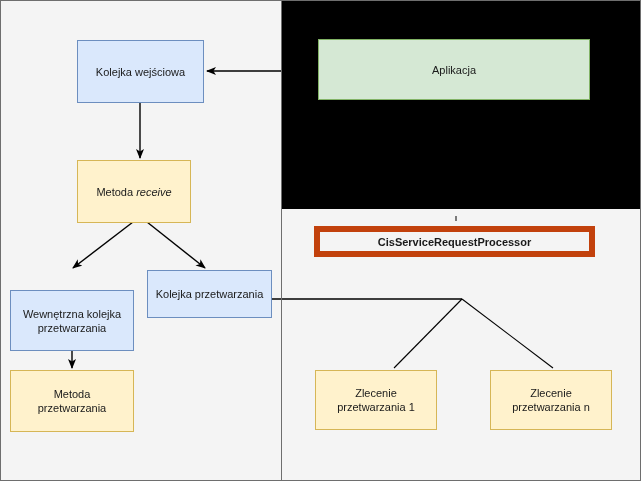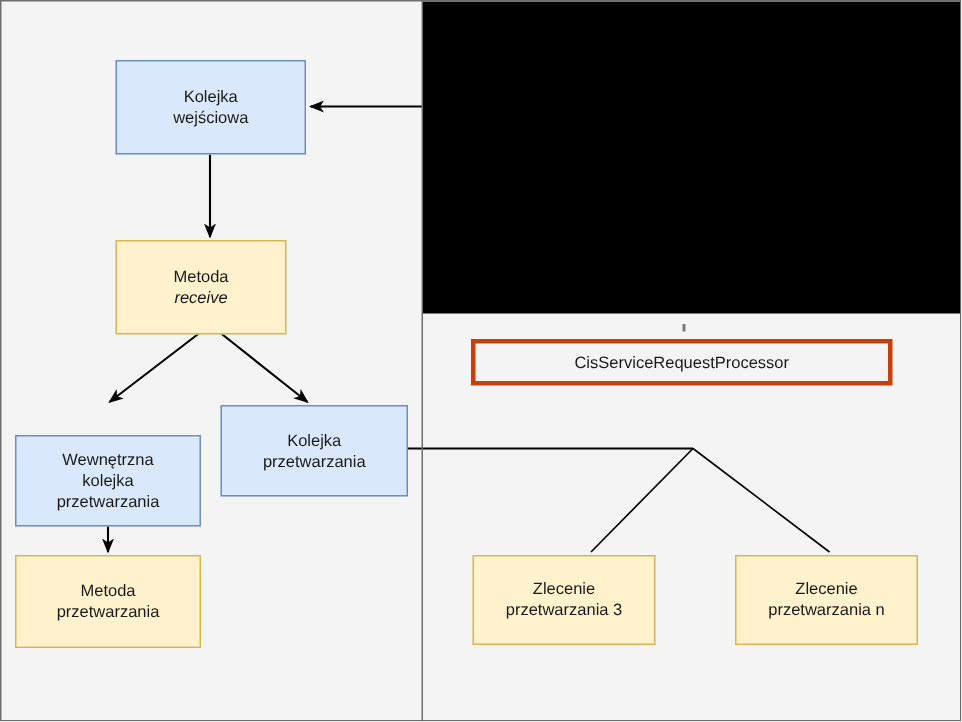--- a/index.html
+++ b/index.html
@@ -43,37 +43,38 @@
   .node {
     position: absolute;
     box-sizing: border-box;
     display: flex;
     align-items: center;
     justify-content: center;
     text-align: center;
     font-size: 11px;
     line-height: 14px;
     color: #1a1a1a;
-    padding: 2px 20px;
+    padding: 2px 0;
   }
   .node.blue {
     background: #dae8fc;
     border: 1px solid #6c8ebf;
   }
   .node.yellow {
     background: #fff2cc;
     border: 1px solid #d6b656;
   }
   .node.green {
     background: #d5e8d4;
     border: 1px solid #82b366;
   }
   .node.plain {
     background: #f4f4f4;
-    border: 3px solid #c2410c;
+    border: 6px solid #c2410c;
+    font-weight: bold;
   }
   .node .lbl { display: block; }
   .node .ital { font-style: italic; }
   
   svg.edges {
     position: absolute;
     left: 0; top: 0;
     width: 641px; height: 481px;
     overflow: visible;
     pointer-events: none;
@@ -140,35 +141,38 @@
   </div>
 
   <div class="node yellow" style="left:77px; top:160px; width:114px; height:63px;">
     <span class="lbl"><span>Metoda </span><span class="ital">receive</span></span>
   </div>
 
   <div class="node blue" style="left:10px; top:270px; width:124px; height:61px;margin-top:20px;">
     <span class="lbl"><span>Wewnętrzna kolejka</span><br><span>przetwarzania</span></span>
   </div>
 
-  <div class="node blue" style="left:147px; top:270px; width:125px; height:61px;">
+  <div class="node blue" style="left:147px; top:270px; width:125px; height:48px;">
     <span class="lbl">Kolejka przetwarzania</span>
   </div>
 
   <div class="node yellow" style="left:10px; top:370px; width:124px; height:62px;">
     <span class="lbl"><span>Metoda</span><br><span>przetwarzania</span></span>
   </div>
 
+  <div class="node green" style="left:318px; top:39px; width:272px; height:61px;">
+    <span class="lbl">Aplikacja</span>
+  </div>
 
   <div class="node plain" style="left:314px; top:226px; width:281px; height:31px;">
     <span class="lbl">CisServiceRequestProcessor</span>
   </div>
 
   <div class="node yellow" style="left:315px; top:370px; width:122px; height:60px;">
-    <span class="lbl"><span>Zlecenie</span><br><span>przetwarzania 3</span></span>
+    <span class="lbl"><span>Zlecenie</span><br><span>przetwarzania 1</span></span>
   </div>
 
   <div class="node yellow" style="left:490px; top:370px; width:122px; height:60px;">
     <span class="lbl"><span>Zlecenie</span><br><span>przetwarzania n</span></span>
   </div>
 
   <div class="divider-v"></div>
   <div class="frame"></div>
 
 </div>

